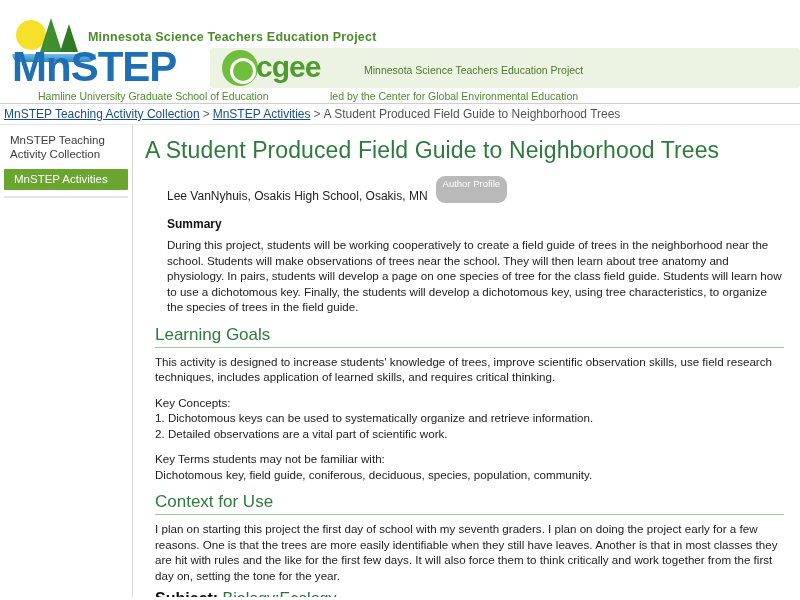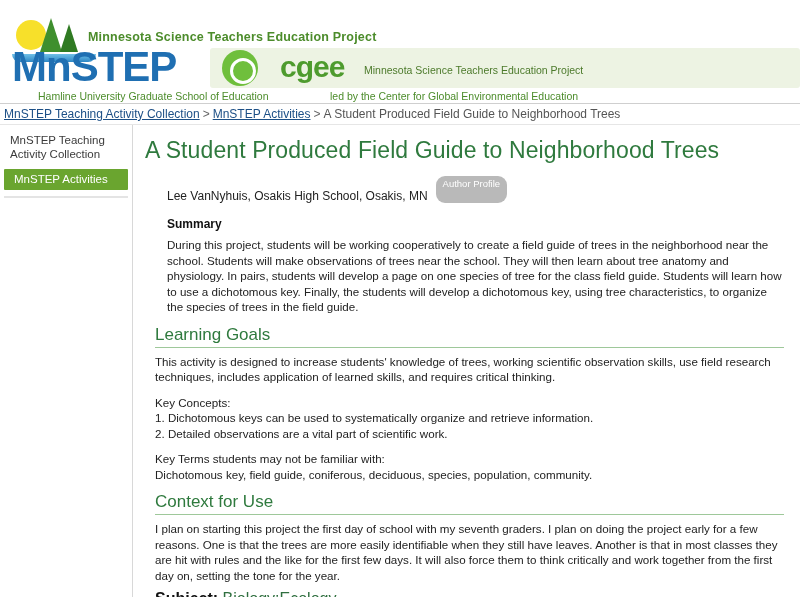--- a/index.html
+++ b/index.html
@@ -106,21 +106,20 @@
     border: 3px solid #ffffff;
   }
   .cgee-word {
     position: absolute;
     left: 256px; top: 50px;
     font-size: 30px;
     line-height: 34px;
     font-weight: bold;
     color: #4e9b2e;
     letter-spacing: -1px;
-    padding-left: 24px;
   }
   .cgee-sub {
     position: absolute;
     left: 364px; top: 64px;
     font-size: 10.5px;
     color: #4c7a2b;
     white-space: nowrap;
   }
   .cgee-led {
     position: absolute;
@@ -297,21 +296,21 @@
     <div class="byline">
       <span>Lee VanNyhuis, Osakis High School, Osakis, MN</span>
       <span class="author-profile">Author Profile</span>
     </div>
 
     <div class="section-label">Summary</div>
     <p class="para">During this project, students will be working cooperatively to create a field guide of trees in the neighborhood near the school. Students will make observations of trees near the school. They will then learn about tree anatomy and physiology. In pairs, students will develop a page on one species of tree for the class field guide. Students will learn how to use a dichotomous key. Finally, the students will develop a dichotomous key, using tree characteristics, to organize the species of trees in the field guide.</p>
 
     <h2 class="section">Learning Goals</h2>
     <div class="sec-body">
-      <p>This activity is designed to increase students' knowledge of trees, working scientific observation skills, use field research techniques, includes application of learned skills, and requires critical thinking.</p>
+      <p>This activity is designed to increase students' knowledge of trees, improve scientific observation skills, use field research techniques, includes application of learned skills, and requires critical thinking.</p>
       <p class="tight">Key Concepts:</p>
       <p class="tight">1. Dichotomous keys can be used to systematically organize and retrieve information.</p>
       <p>2. Detailed observations are a vital part of scientific work.</p>
       <p class="tight">Key Terms students may not be familiar with:</p>
       <p>Dichotomous key, field guide, coniferous, deciduous, species, population, community.</p>
     </div>
 
     <h2 class="section">Context for Use</h2>
     <div class="sec-body">
       <p class="tight">I plan on starting this project the first day of school with my seventh graders. I plan on doing the project early for a few reasons. One is that the trees are more easily identifiable when they still have leaves. Another is that in most classes they are hit with rules and the like for the first few days. It will also force them to think critically and work together from the first day on, setting the tone for the year.</p>

